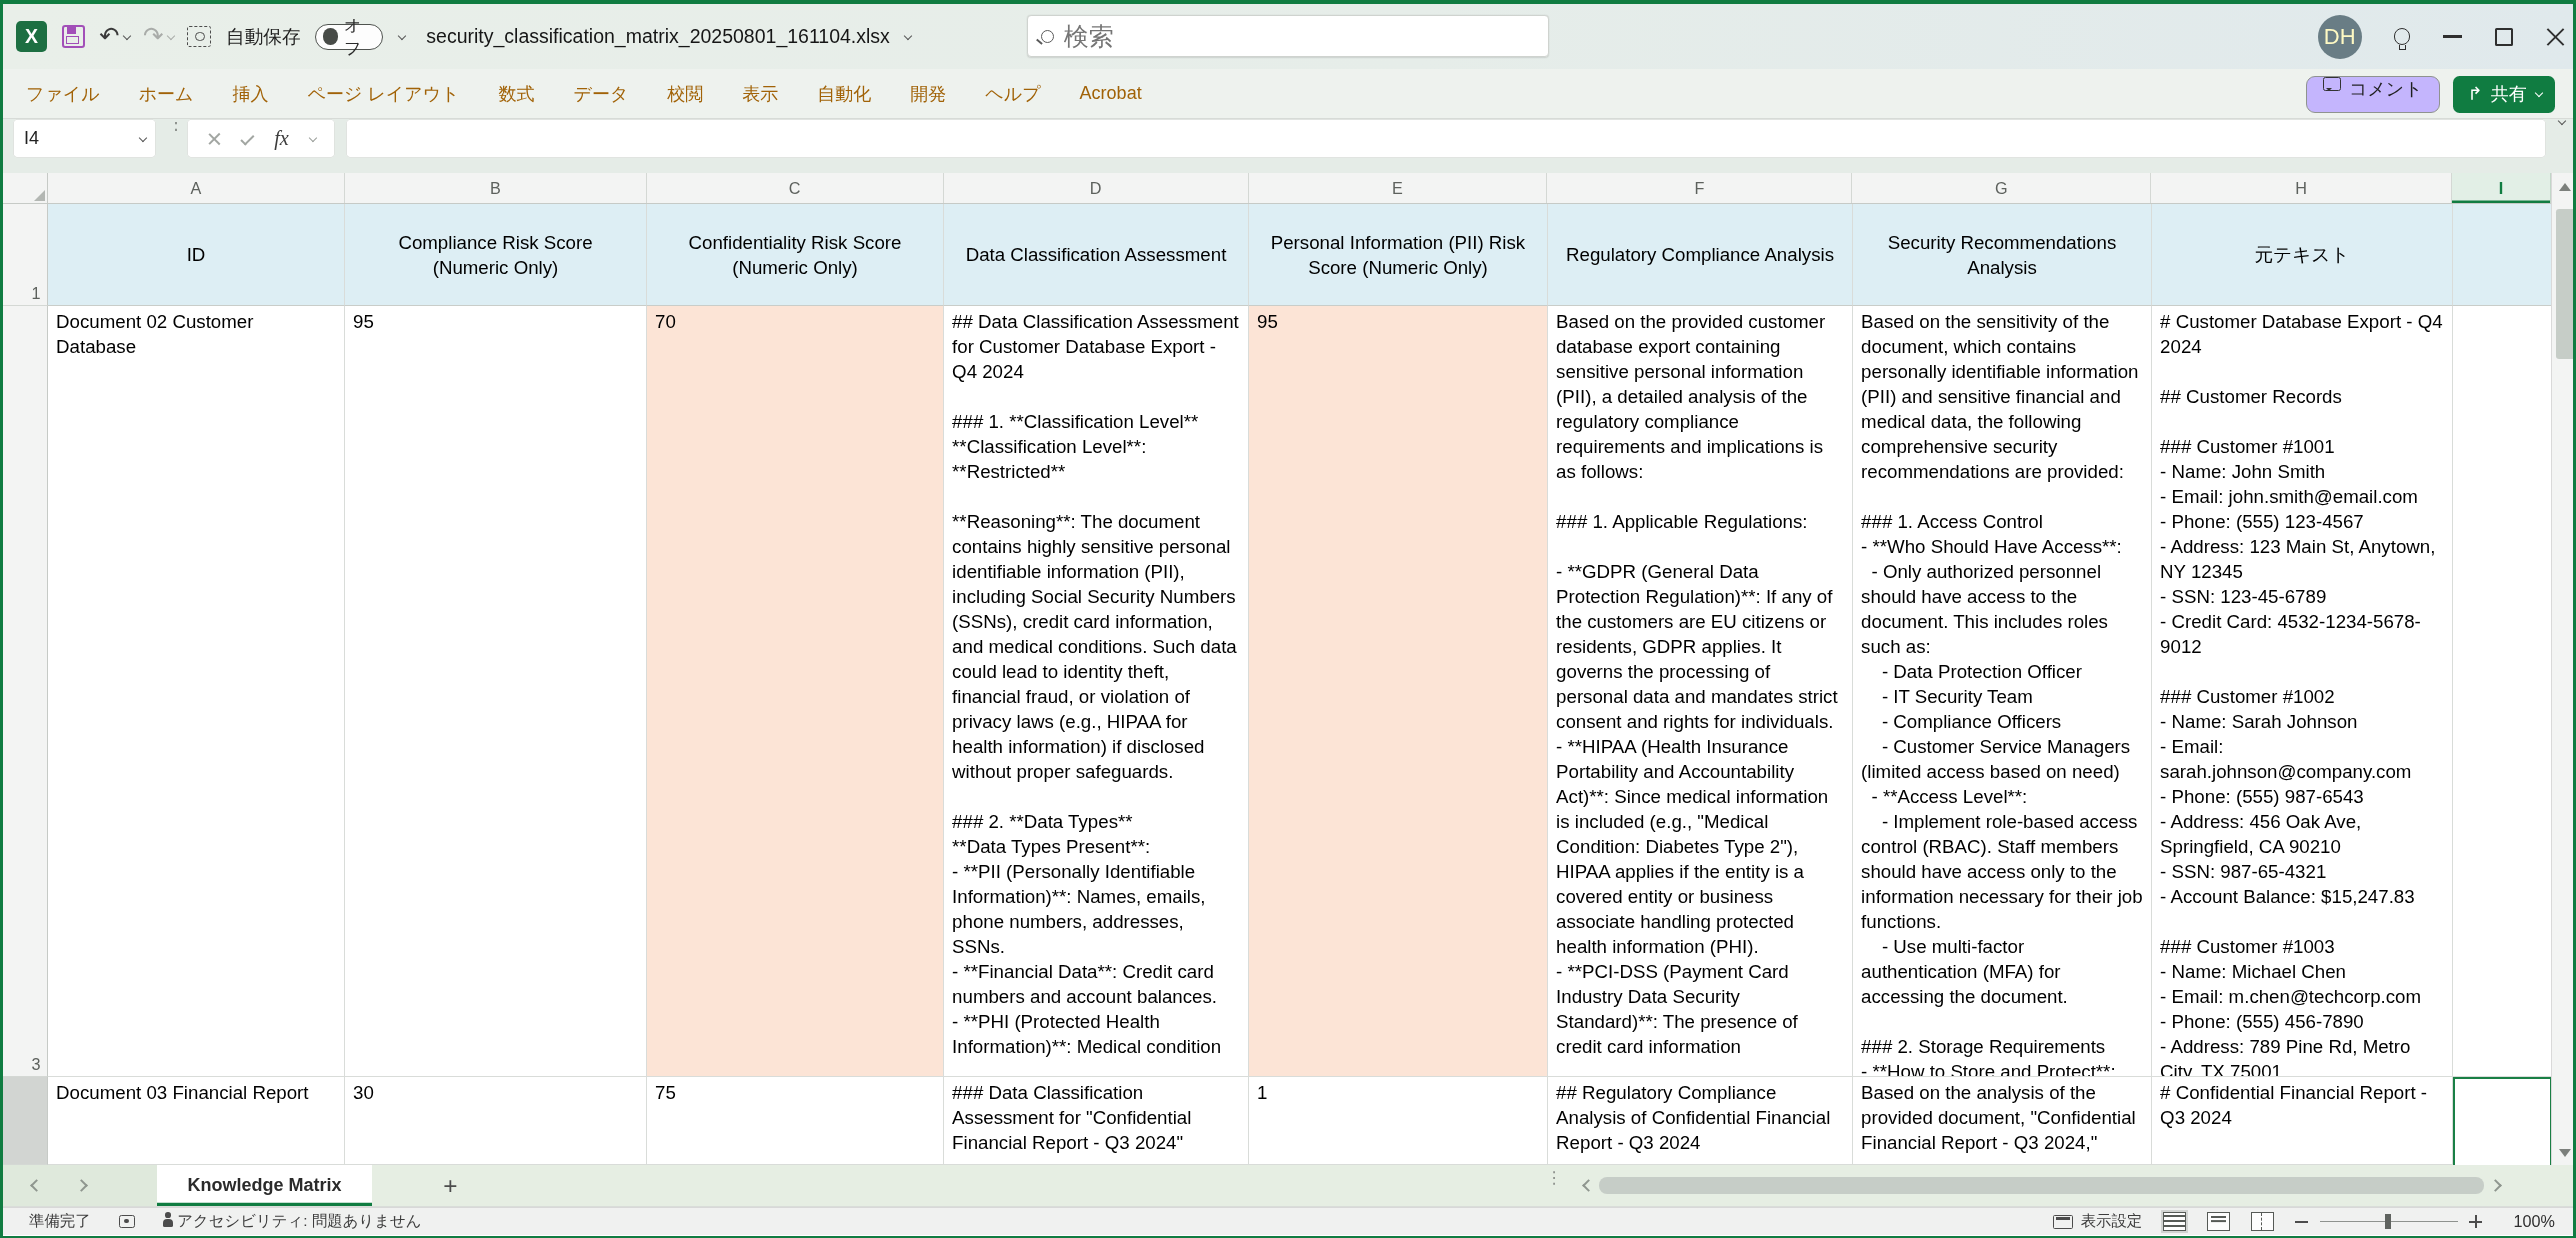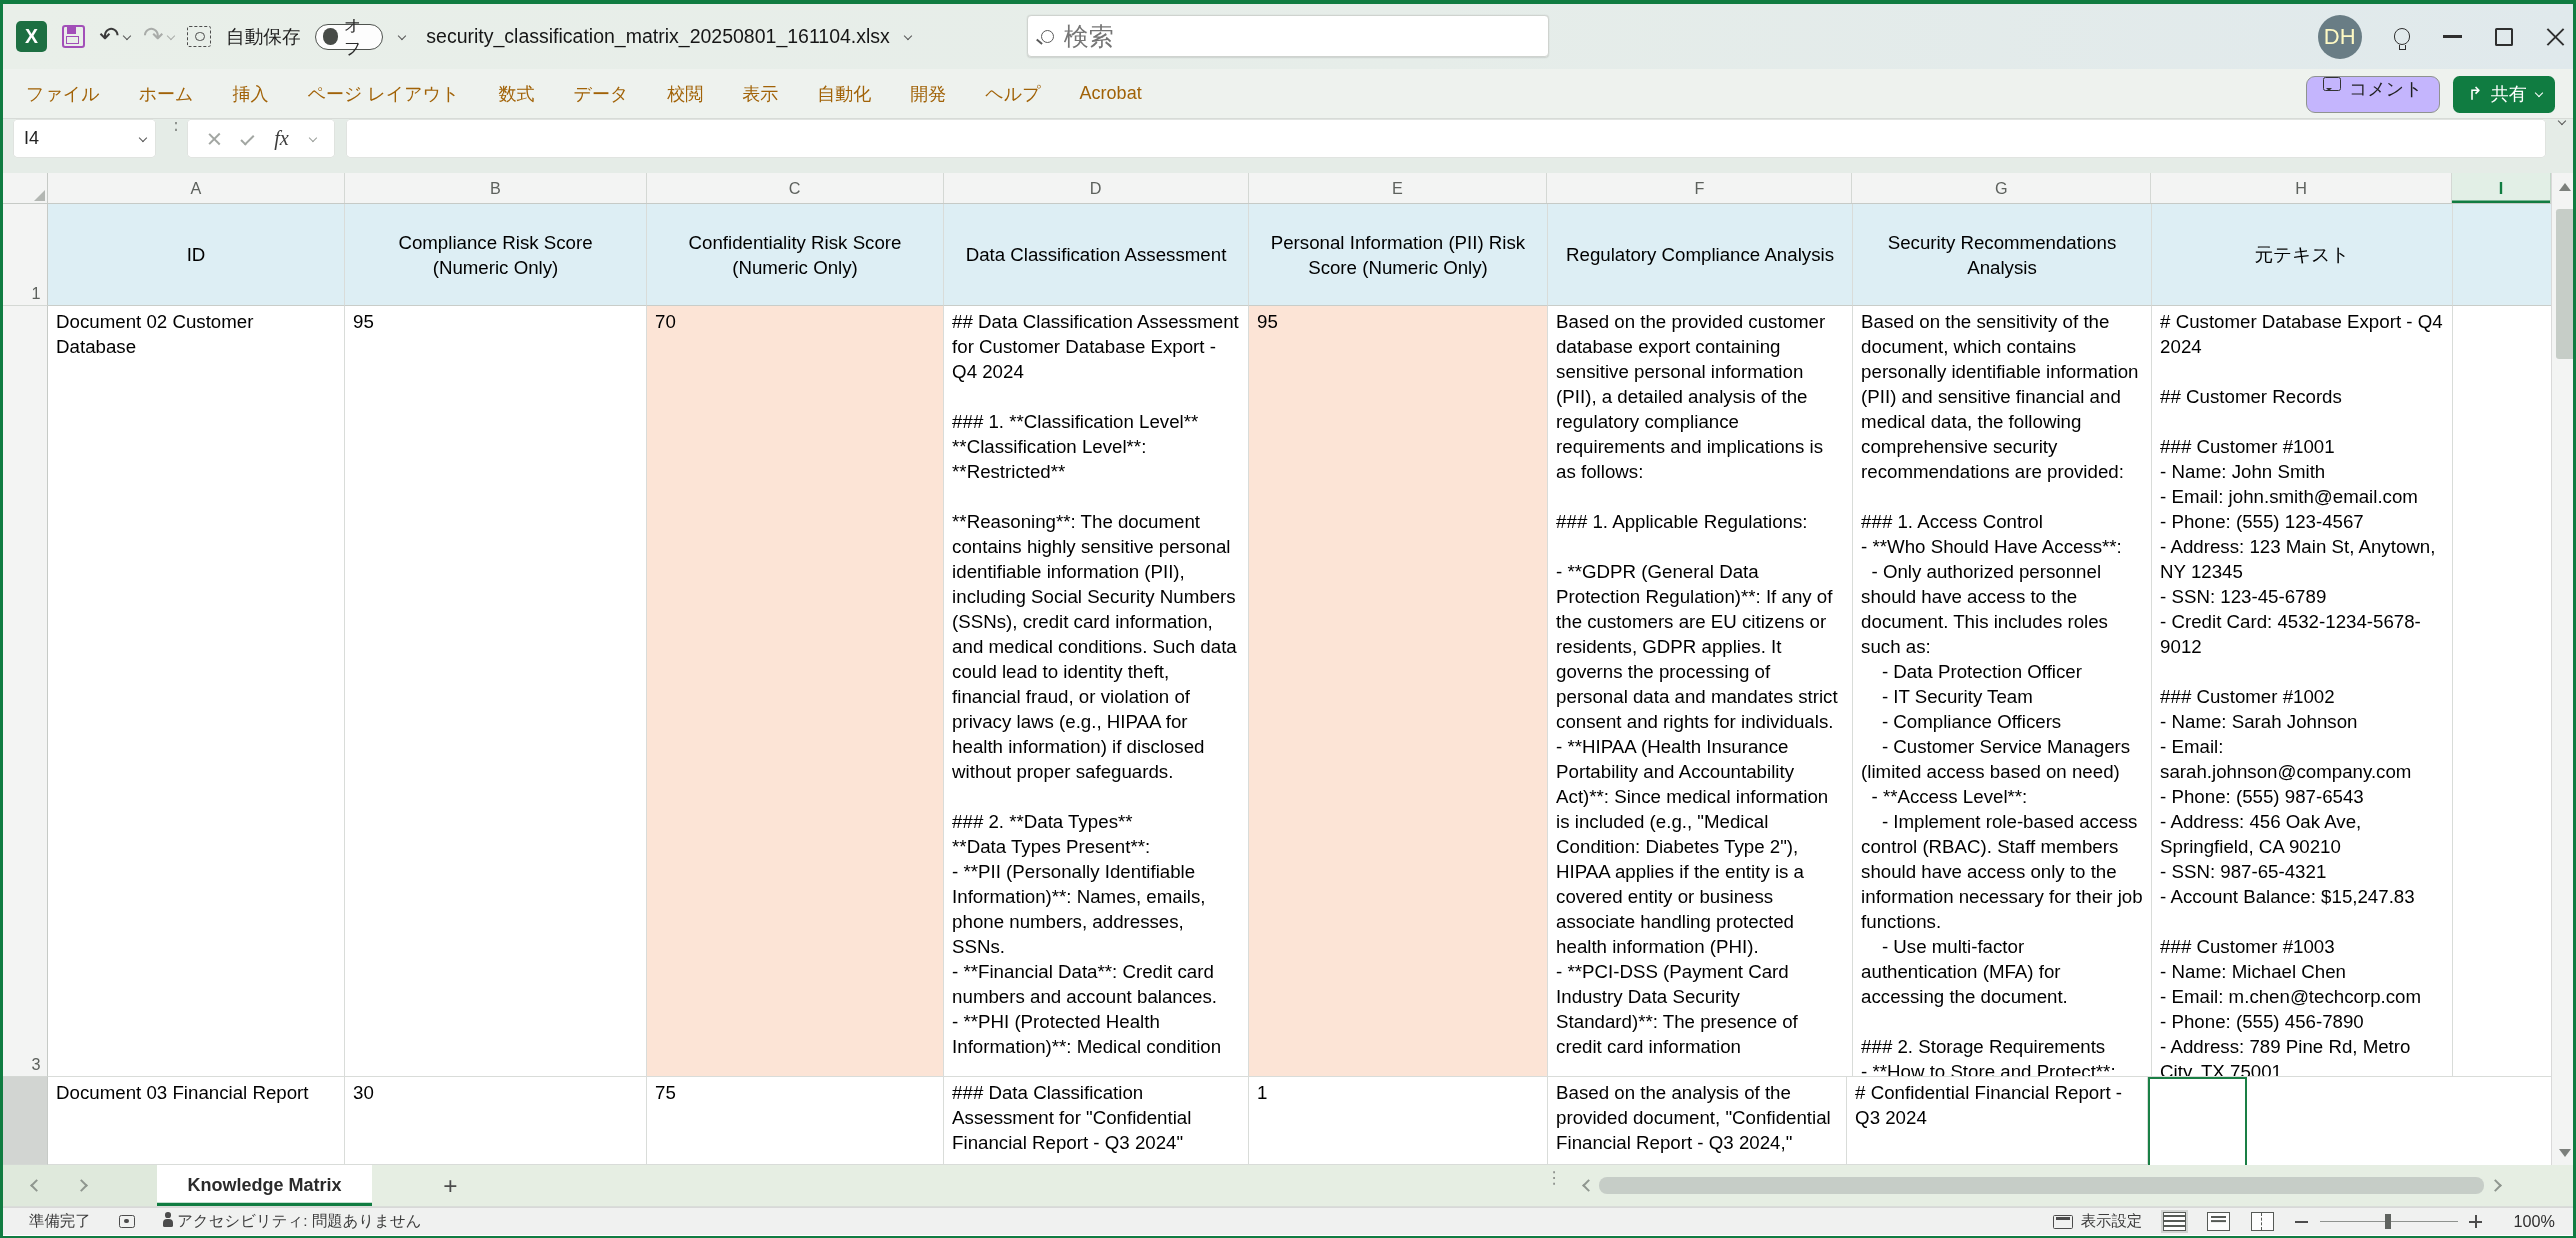--- a/index.html
+++ b/index.html
@@ -331,20 +331,21 @@
         <div class="cell cI"></div>
       </div>
 
       <div class="row r4">
         <div class="gut active"></div>
         <div class="cell cA">Document 03 Financial Report</div>
         <div class="cell cB">30</div>
         <div class="cell cC">75</div>
         <div class="cell cD">### Data Classification Assessment for "Confidential Financial Report - Q3 2024"</div>
         <div class="cell cE">1</div>
+        <div class="cell cF">## Regulatory Compliance Analysis of Confidential Financial Report - Q3 2024</div>
         <div class="cell cG">Based on the analysis of the provided document, "Confidential Financial Report - Q3 2024,"</div>
         <div class="cell cH"># Confidential Financial Report - Q3 2024</div>
         <div class="cell cI activecell"></div>
       </div>
     </div>
 
     <div class="vscroll">
       <div class="tri-up"></div>
       <div class="vthumb"></div>
       <div class="tri-dn"></div>

